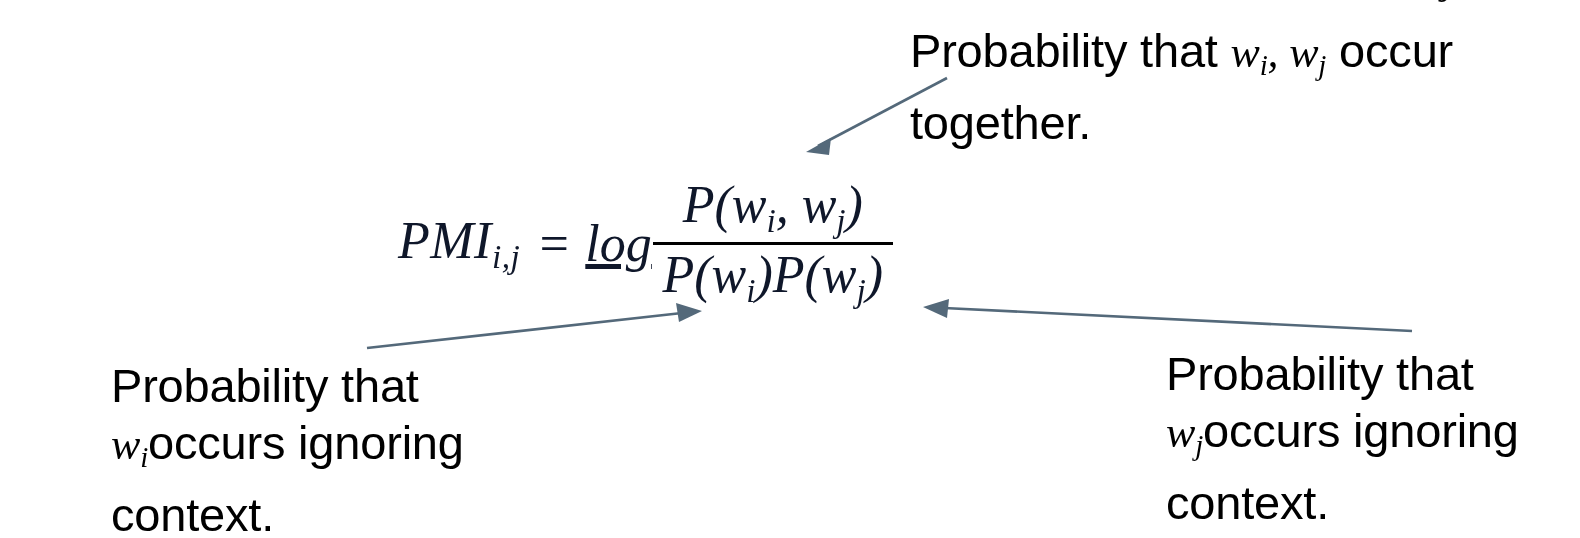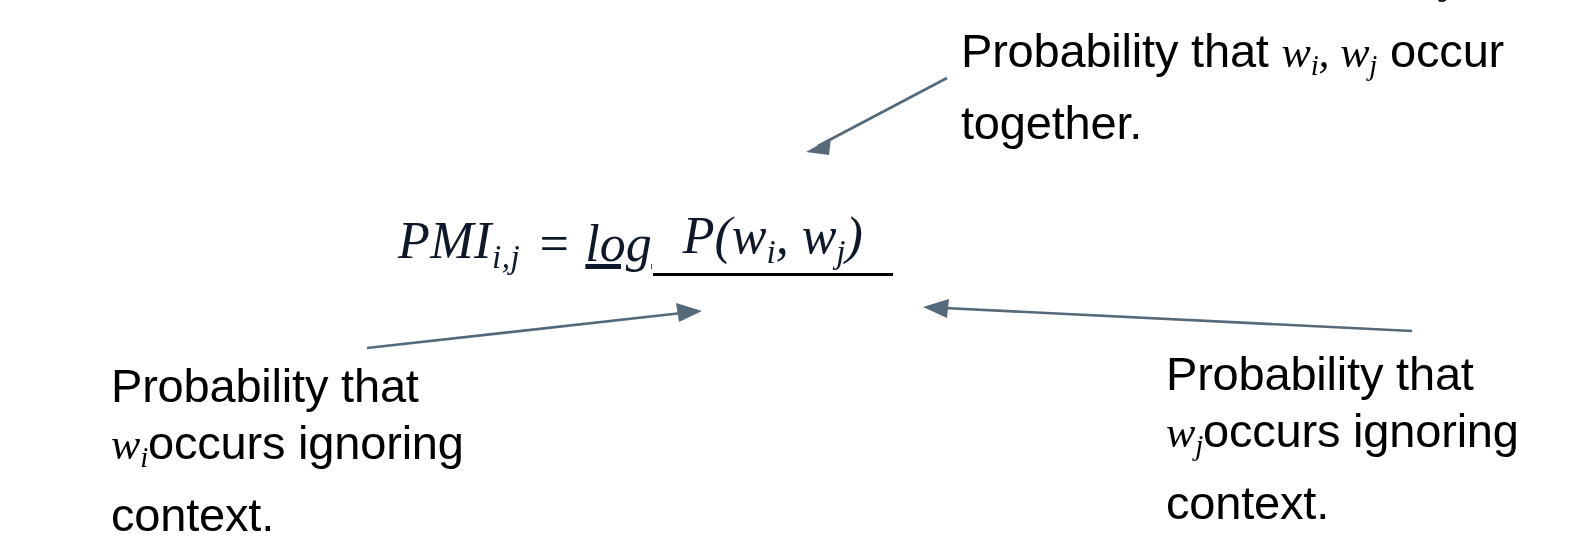--- a/index.html
+++ b/index.html
@@ -48,21 +48,21 @@
     font-style: italic;
     font-size: 44px;
   }
   .annotation .mathvar .sub {
     font-size: 0.66em;
     vertical-align: -0.28em;
     font-style: italic;
   }
 
   #annotation-top {
-    left: 961px;
+    left: 910px;
     top: 22px;
     width: 620px;
   }
   #annotation-left {
     left: 111px;
     top: 357px;
     width: 430px;
   }
   #annotation-right {
     left: 1166px;
@@ -157,20 +157,21 @@
     </g>
   </svg>
 
   <div id="formula">
     <span class="lhs"><span>PMI</span><span class="sub">i,j</span></span>
     <span class="eq">=</span>
     <span class="logop">log</span>
     <span class="frac">
       <span class="num"><span>P(w</span><span class="sub">i</span><span>, w</span><span class="sub">j</span><span>)</span></span>
       <span class="bar"></span>
+      <span class="den"><span>P(w</span><span class="sub">i</span><span>)</span><span>P(w</span><span class="sub">j</span><span>)</span></span>
     </span>
   </div>
 
   <div class="annotation" id="annotation-top"><span>Probability that </span><span class="mathvar"><span>w</span><span class="sub">i</span></span><span class="mathvar">, </span><span class="mathvar"><span>w</span><span class="sub">j</span></span><span> occur together.</span></div>
 
   <div class="annotation" id="annotation-left"><span>Probability that </span><span class="mathvar"><span>w</span><span class="sub">i</span></span><span>occurs ignoring context.</span></div>
 
   <div class="annotation" id="annotation-right"><span>Probability that </span><span class="mathvar"><span>w</span><span class="sub">j</span></span><span>occurs ignoring context.</span></div>
 
 </div>

